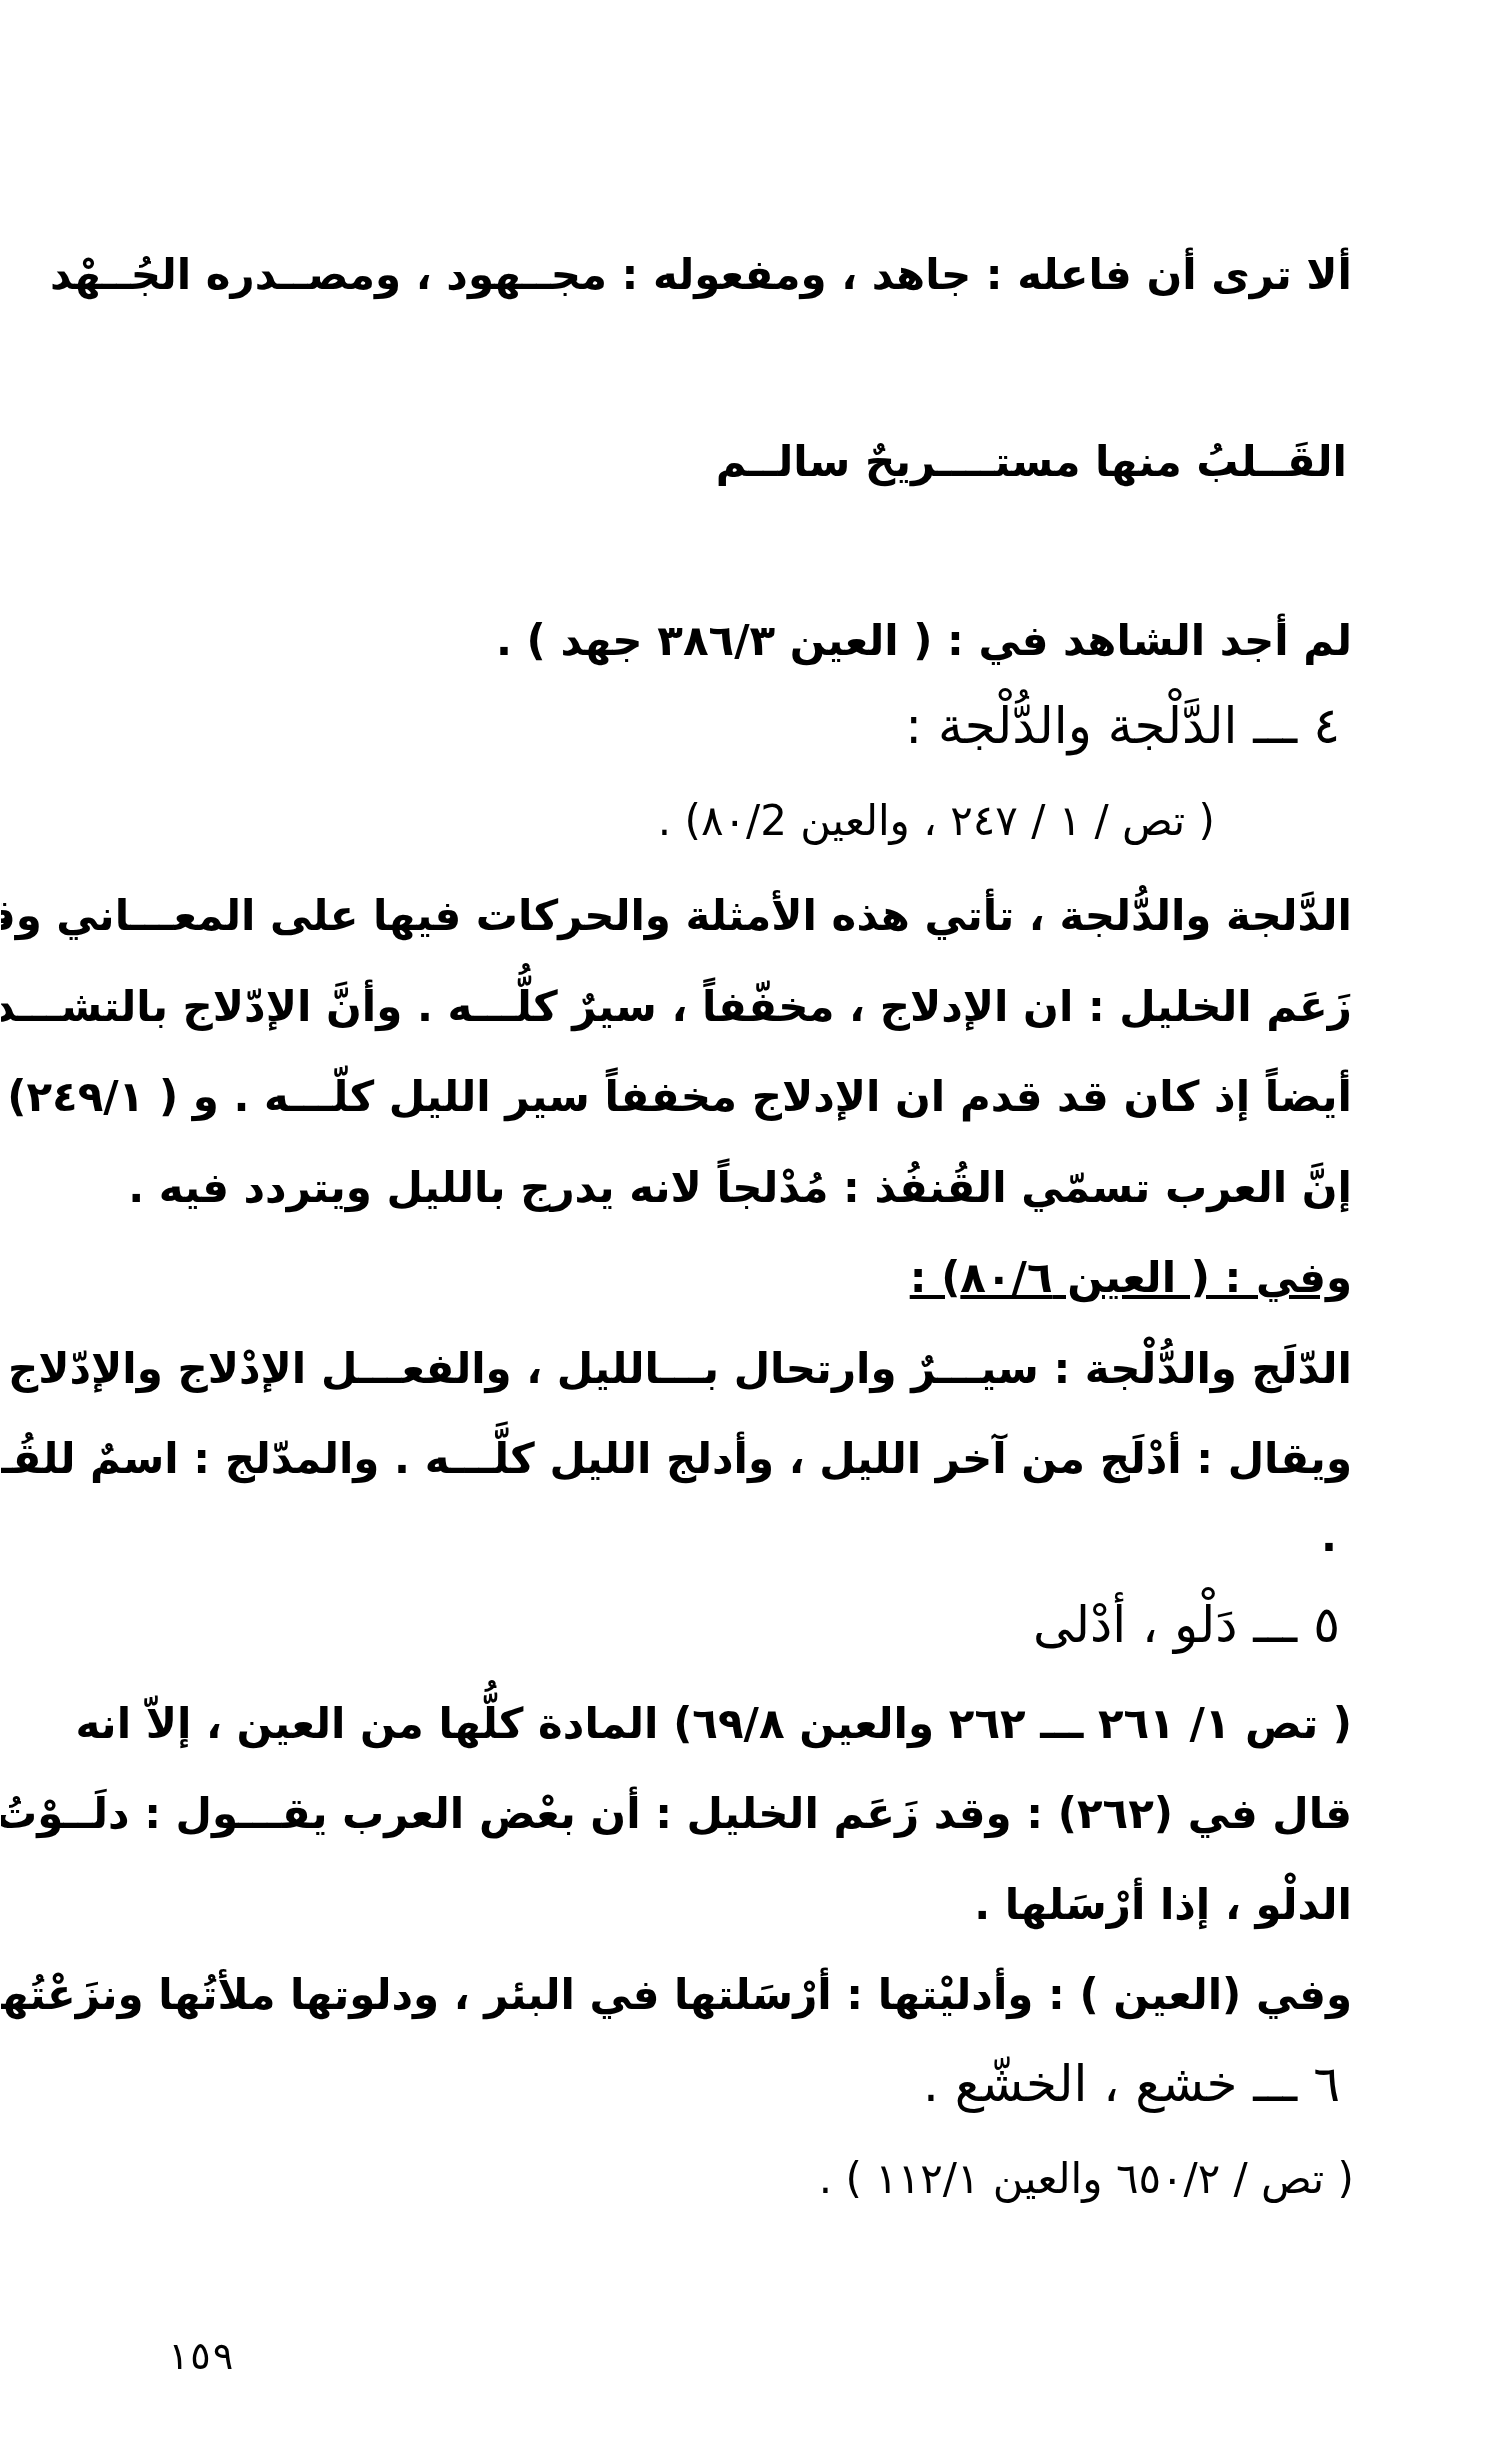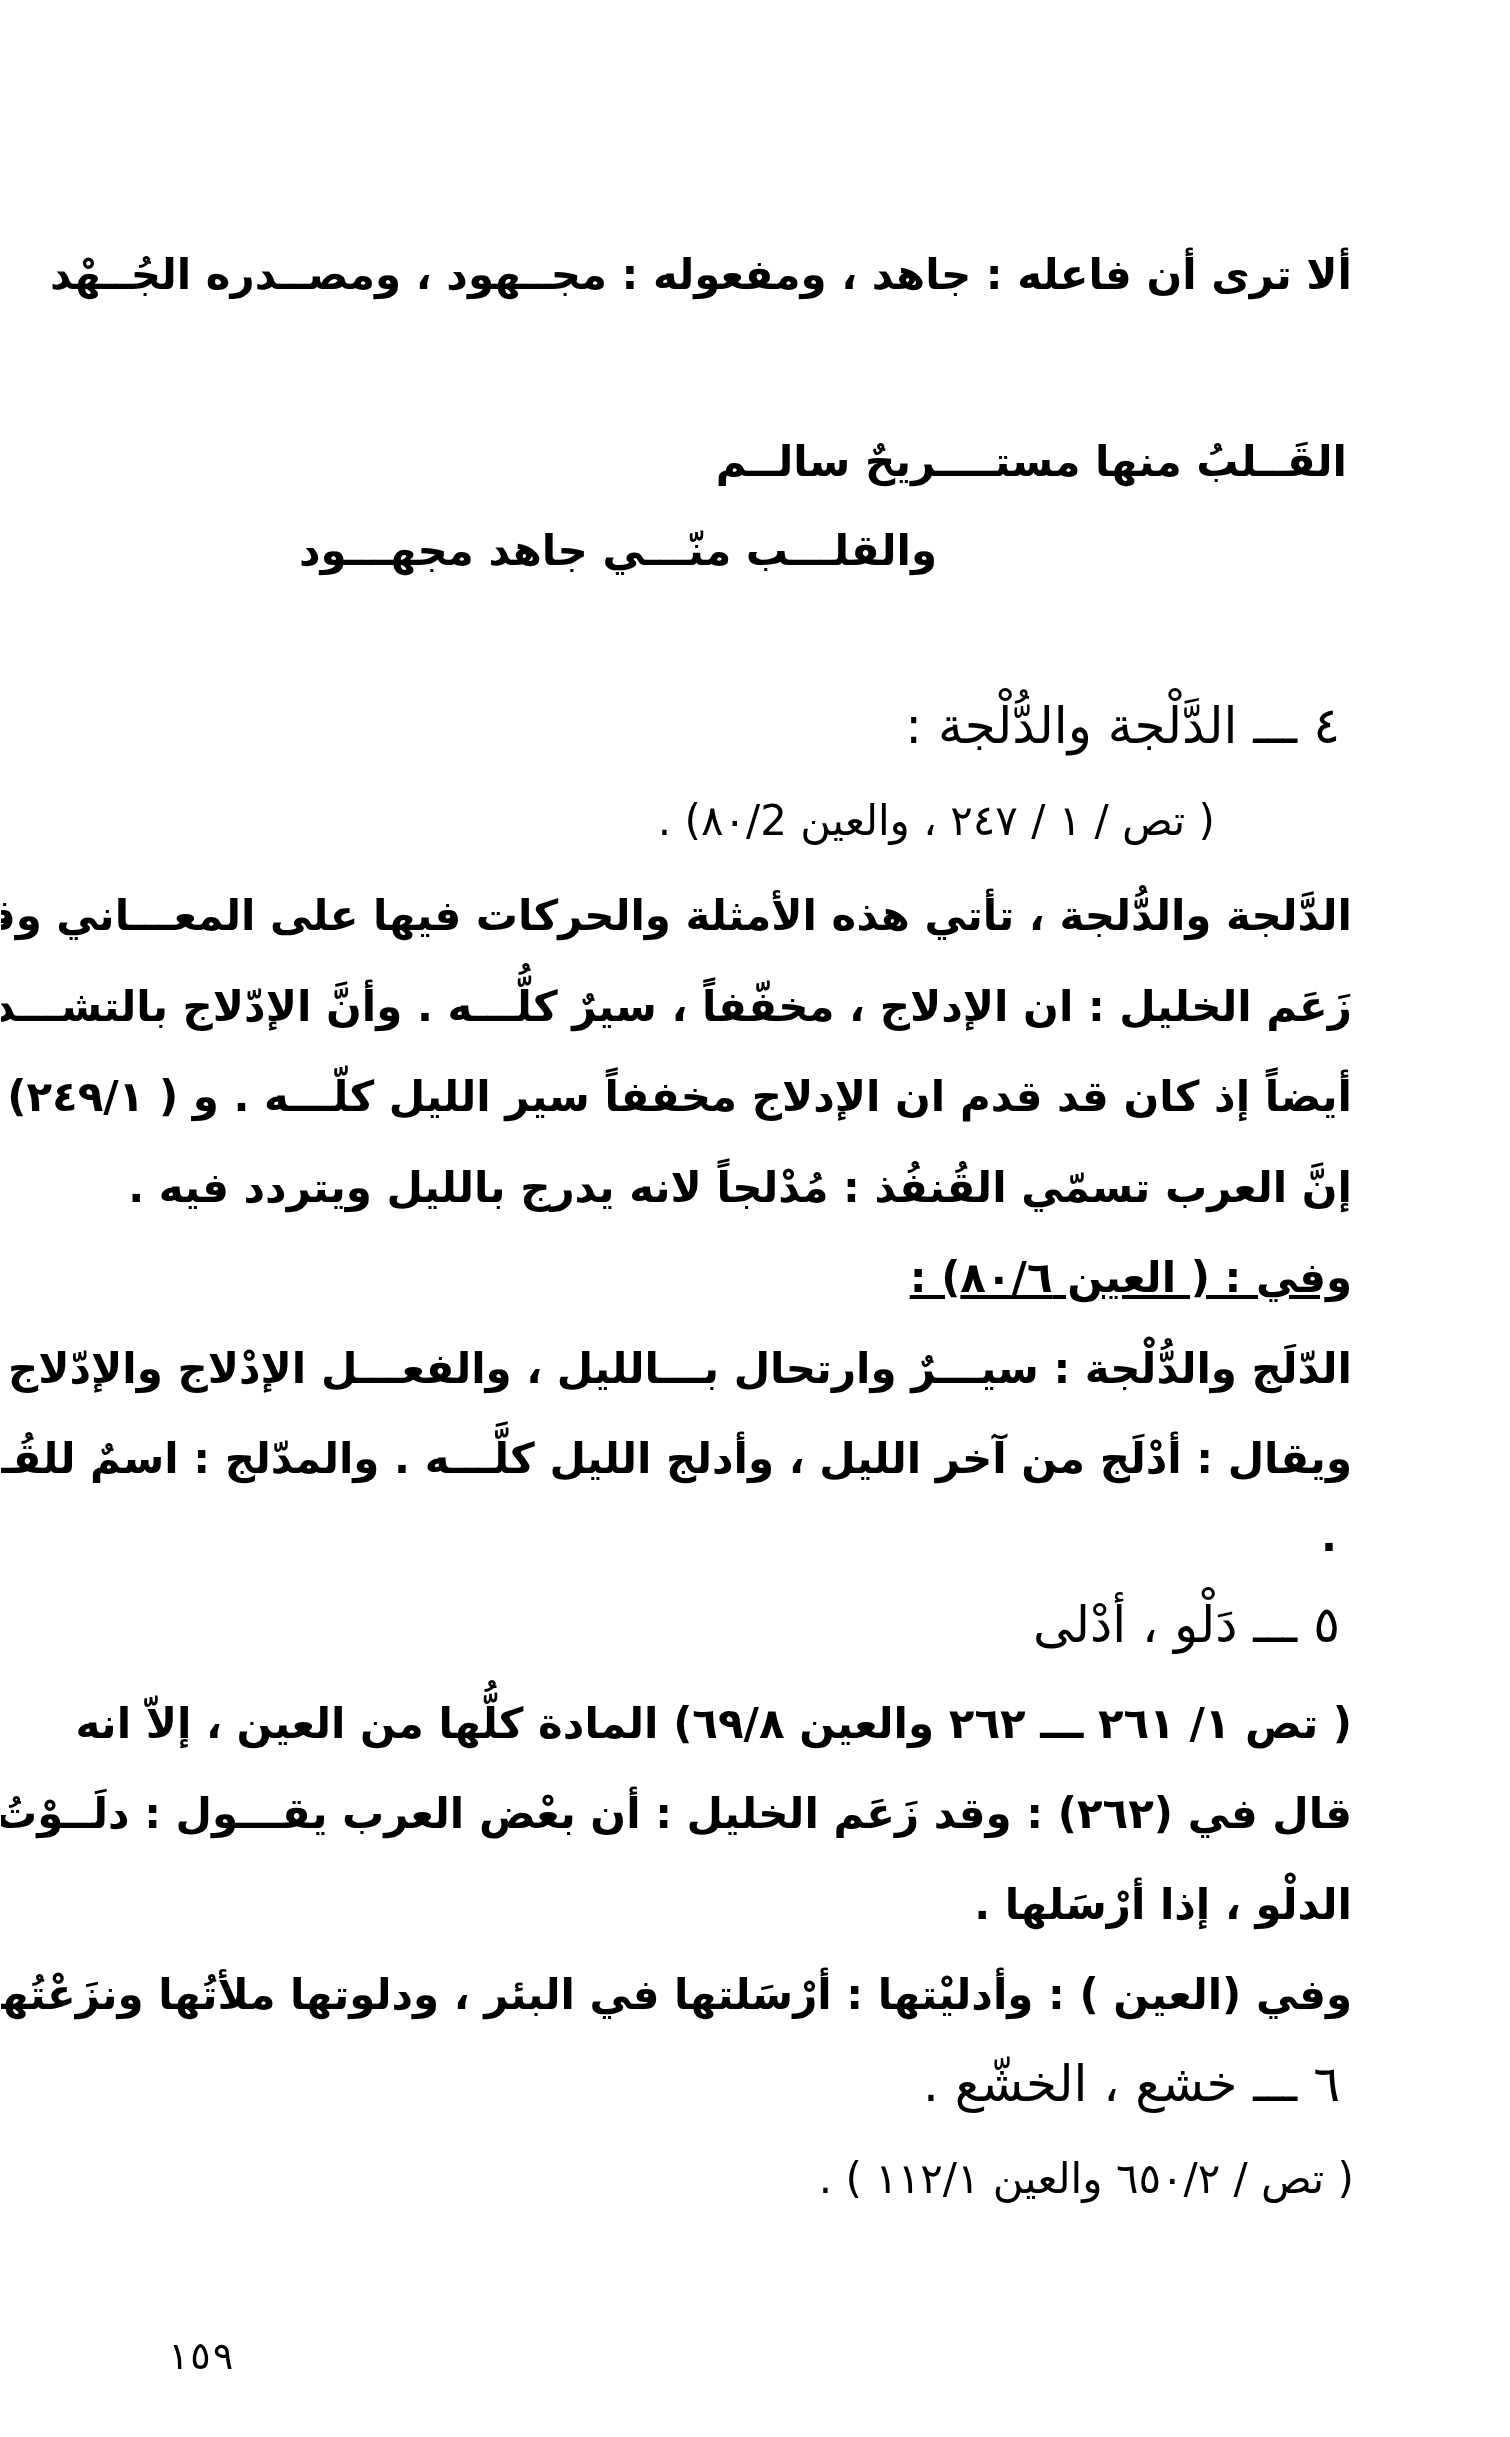--- a/index.html
+++ b/index.html
@@ -56,21 +56,21 @@
       line-height: 48px;
     }
   </style>
 </head>
 <body>
 
 <div class="page">
 
   <div class="line just" style="top:241px;">ألا ترى أن فاعله : جاهد ، ومفعوله : مجــهود ، ومصــدره الجُــهْد</div>
   <div class="line poem1" style="top:428px;">القَــلبُ منها مستــــريحٌ سالــم</div>
-  <div class="line poem2" style="top:517px;">والقلـــب منّـــي جاهد مجهـــود</div>
+  <div class="line" style="top:607px;">لم أجد الشاهد في : ( العين ٣٨٦/٣ جهد ) .</div>
   <div class="line heading" style="top:692px;">٤ ـــ الدَّلْجة والدُّلْجة :</div>
   <div class="line cite" style="top:787px; right:292px;">( تص / ١ / ٢٤٧ ، والعين ٨٠/2) .</div>
   <div class="line just" style="top:882px;">الدَّلجة والدُّلجة ، تأتي هذه الأمثلة والحركات فيها على المعـــاني وقـــد</div>
   <div class="line just" style="top:973px;">زَعَم الخليل : ان الإدلاج ، مخفّفاً ، سيرٌ كلُّـــه . وأنَّ الإدّلاج بالتشـــديد</div>
   <div class="line just" style="top:1063px;">أيضاً إذ كان قد قدم ان الإدلاج مخففاً سير الليل كلّـــه . و ( ٢٤٩/١) :</div>
   <div class="line" style="top:1154px;">إنَّ العرب تسمّي القُنفُذ : مُدْلجاً لانه يدرج بالليل ويتردد فيه .</div>
   <div class="line" style="top:1244px;text-decoration:underline;">وفي : ( العين ٨٠/٦) :</div>
   <div class="line just" style="top:1335px;">الدّلَج والدُّلْجة : سيـــرٌ وارتحال بـــالليل ، والفعـــل الإدْلاج والإدّلاج .</div>
   <div class="line just" style="top:1425px;">ويقال : أدْلَج من آخر الليل ، وأدلج الليل كلَّـــه . والمدّلج : اسمٌ للقُـــنْفُذ</div>
   <div class="line" style="top:1503px; right:170px;">.</div>

